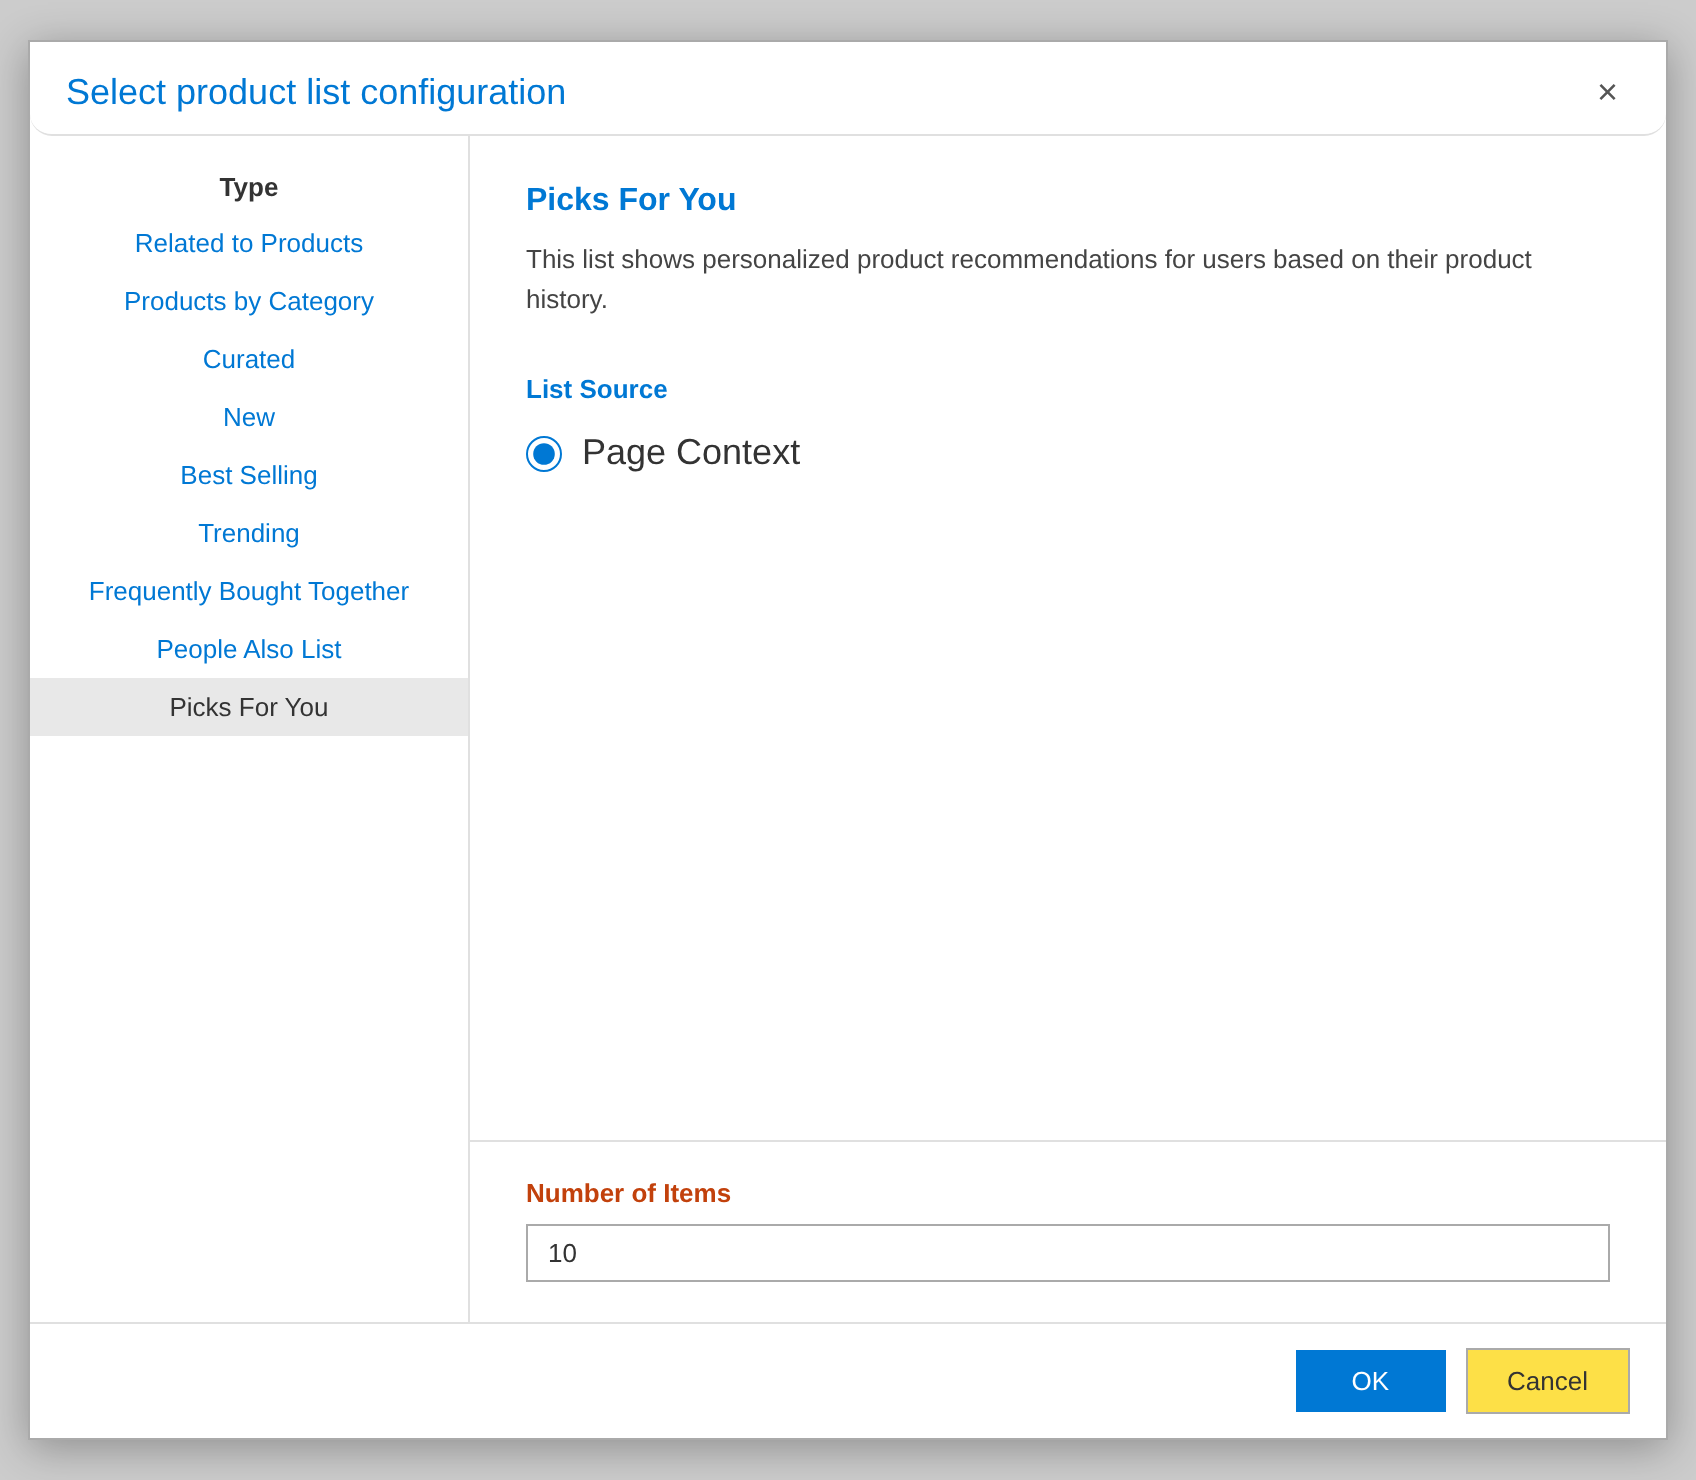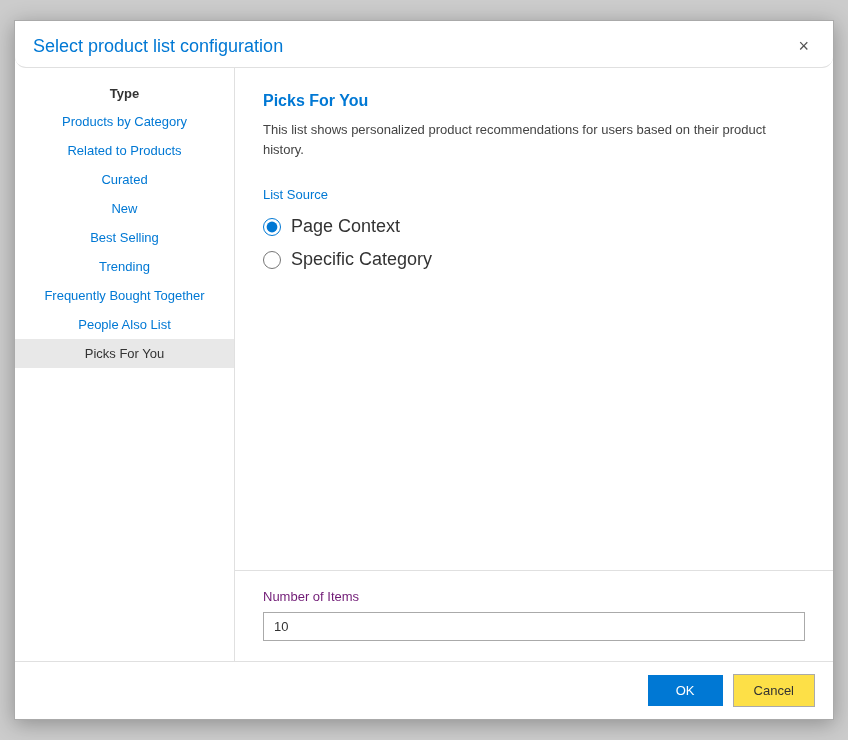--- a/index.html
+++ b/index.html
@@ -107,21 +107,21 @@
 
     .content-description {
       font-size: 13px;
       color: #444;
       margin-bottom: 28px;
       line-height: 1.5;
     }
 
     .list-source-label {
       font-size: 13px;
-      font-weight: 400;
+      font-weight: 700;
       color: #0078d4;
       margin-bottom: 14px;
     }
 
     .radio-option {
       display: flex;
       align-items: center;
       margin-bottom: 12px;
       cursor: pointer;
     }
@@ -139,22 +139,22 @@
       color: #333;
     }
 
     .footer-area {
       border-top: 1px solid #e0e0e0;
       padding: 18px 28px 20px 28px;
     }
 
     .number-label {
       font-size: 13px;
-      font-weight: 400;
-      color: #701a75;
+      font-weight: 700;
+      color: #c2410c;
       margin-bottom: 8px;
     }
 
     .number-input {
       width: 100%;
       padding: 6px 10px;
       border: 1px solid #aaa;
       font-size: 13px;
       color: #333;
       outline: none;
@@ -199,22 +199,22 @@
     <span class="dialog-title">Select product list configuration</span>
     <button class="close-btn">×</button>
   </div>
 
   <div class="dialog-body">
 
     <div class="sidebar">
       <div class="sidebar-label">Type</div>
 
       <div id="sidebar-items">
+          <div class="sidebar-item">Related to Products</div>
           <div class="sidebar-item">Products by Category</div>
-          <div class="sidebar-item">Related to Products</div>
           <div class="sidebar-item">Curated</div>
           <div class="sidebar-item">New</div>
           <div class="sidebar-item">Best Selling</div>
           <div class="sidebar-item">Trending</div>
           <div class="sidebar-item">Frequently Bought Together</div>
           <div class="sidebar-item">People Also List</div>
           <div class="sidebar-item active">Picks For You</div>
         </div>
     </div>
 
@@ -223,24 +223,20 @@
         <div class="content-title">Picks For You</div>
         <div class="content-description">This list shows personalized product recommendations for users based on their product history.</div>
 
         <div class="list-source-label">List Source</div>
 
         <div id="radio-options">
             <label class="radio-option">
               <input type="radio" name="list-source" checked="" style="">
               <span class="radio-label">Page Context</span>
             </label>
-            <label class="radio-option">
-              <input type="radio" name="list-source" style="">
-              <span class="radio-label">Specific Category</span>
-            </label>
           </div>
       </div>
 
       <div class="footer-area">
         <div class="number-label">Number of Items</div>
         <input class="number-input" type="text" value="10" style="">
       </div>
     </div>
   </div>
 

